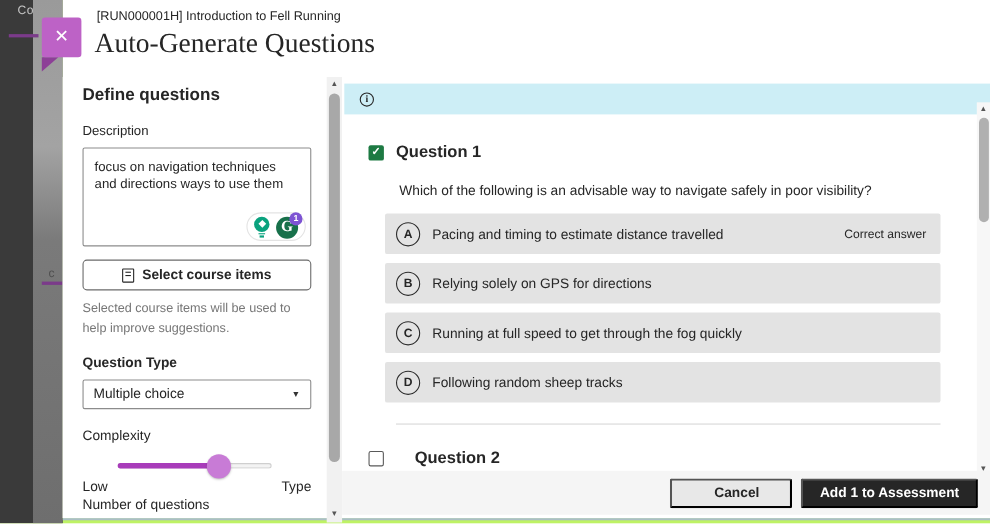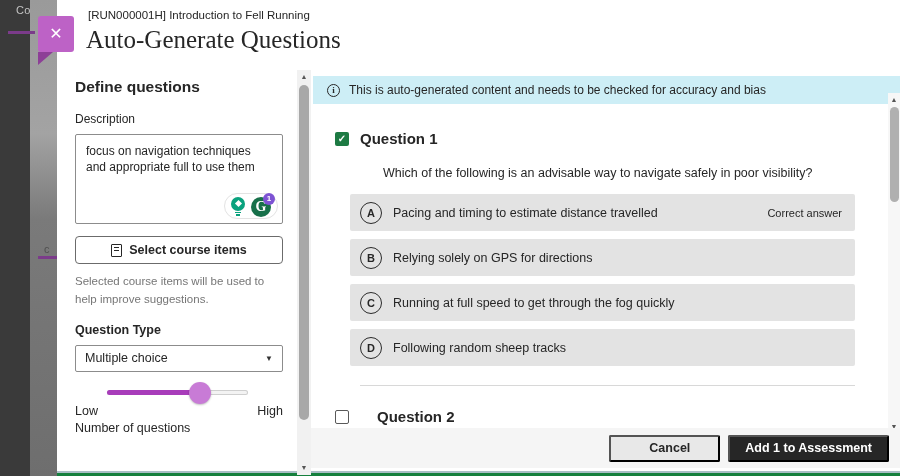--- a/index.html
+++ b/index.html
@@ -1,18 +1,18 @@
 <!DOCTYPE html>
 <html><head>
 <meta charset="utf-8">
 <style>
   * { margin:0; padding:0; box-sizing:border-box; }
   html,body { width:900px; height:476px; overflow:hidden; }
   body { font-family:"Liberation Sans", sans-serif; color:#262626; background:#fff; }
-  #stage { position:relative; width:900px; height:476px; overflow:hidden; background:#15803d;text-decoration:underline; }
+  #stage { position:relative; width:900px; height:476px; overflow:hidden; background:#bef264;text-decoration:underline; }
 
   
   .backdrop { position:absolute; left:0; top:0; width:57px; height:476px; background:#3a3a3a; overflow:hidden; }
   .backdrop .page-strip { position:absolute; left:30px; top:0; width:27px; height:476px;
       background:linear-gradient(#9a9a9a 0%, #a3a3a3 28%, #7a7a7a 46%, #6e6e6e 100%); }
   .backdrop .tab-frag { position:absolute; left:16px; top:4px; font-size:11px; color:#c4c4c4; letter-spacing:.3px; }
   .backdrop .tab-line1 { position:absolute; left:8px; top:31px; width:27px; height:3px; background:#7b3b8a; }
   .backdrop .tab-frag2 { position:absolute; left:44px; top:243px; font-size:11px; color:#4f4f4f; }
   .backdrop .tab-line2 { position:absolute; left:38px; top:256px; width:19px; height:3px; background:#7b3b8a; }
 
@@ -79,21 +79,21 @@
   .info-icon { flex:none; width:13px; height:13px; border:1.3px solid #262626; border-radius:50%; display:flex; align-items:center; justify-content:center;
       font-size:9px; font-weight:700; font-family:"Liberation Serif", serif; }
   .banner .txt { font-size:12px; }
 
   .q-area { position:absolute; left:0; top:34px; width:577px; bottom:0; overflow:hidden; }
   .q-head { display:flex; align-items:center; gap:11px; margin:26px 0 0 24px; }
   .checkbox { width:14px; height:14px; border-radius:2px; flex:none; cursor:pointer; }
   .checkbox.checked { background:#1d7a43; color:#fff; font-size:10px; font-weight:700; display:flex; align-items:center; justify-content:center; line-height:1; }
   .checkbox.empty { background:#fff; border:1px solid #595959; }
   .q-title { font-size:15px; font-weight:700; }
-  .q-prompt { margin:19px 0 0 72px; font-size:12.5px; }
+  .q-prompt { margin:19px 0 0 52px; font-size:12.5px; }
   .q-options { margin:14px 0 0 39px; width:505px; }
   .opt-row { height:37px; background:#e3e3e3; border-radius:2px; margin-bottom:8px; display:flex; align-items:center; padding:0 13px 0 10px; cursor:pointer; }
   .opt-letter { width:22px; height:22px; border:1.5px solid #2b2b2b; border-radius:50%; display:flex; align-items:center; justify-content:center;
       font-size:11px; font-weight:600; flex:none; background:transparent; }
   .opt-text { margin-left:11px; font-size:12.5px; }
   .opt-tag { margin-left:auto; font-size:11px; }
   .q-divider { margin:19px 0 0 49px; width:495px; border-top:1px solid #d8d8d8; }
   .q2-head { display:flex; align-items:center; gap:28px; margin:22px 0 0 24px; }
 
   
@@ -123,21 +123,21 @@
     <span class="x">✕</span>
   </div>
 
   <div class="hdr-breadcrumb">[RUN000001H] Introduction to Fell Running</div>
   <div class="hdr-title">Auto-Generate Questions</div>
 
   <div class="left-panel">
     <div class="lp-heading">Define questions</div>
     <div class="lp-label">Description</div>
     <div class="lp-textarea">
-      <span>focus on navigation techniques and appropriate full to use them</span>
+      <span>focus on navigation techniques and directions ways to use them</span>
       <div class="assist-pill">
         <div class="bulb-icon">
           <div class="bulb"></div>
             <div class="spark"></div>
             <div class="base"></div>
             <div class="base2"></div>
         </div>
         <div class="gram-icon">
           <div class="g">G</div>
           <div class="badge">1</div>
@@ -147,42 +147,42 @@
     <button class="lp-select-btn">
       <span class="doc-icon"></span>
       <span>Select course items</span>
     </button>
     <div class="lp-helper">Selected course items will be used to help improve suggestions.</div>
     <div class="lp-sublabel">Question Type</div>
     <div class="lp-dropdown">
       <span>Multiple choice</span>
       <span class="caret">▼</span>
     </div>
+    <div class="slider-label">Complexity</div>
     <div class="slider-row">
       <span class="end-label">Low</span>
       <div class="slider-track">
         <div class="slider-fill" style="width: 66%;"></div>
         <div class="slider-thumb" style="left: 66%;"></div>
       </div>
-      <span class="end-label">High</span>
+      <span class="end-label">Type</span>
     </div>
     <div class="slider-label">Number of questions</div>
 
   </div>
 
   <div class="scrollbar sb-mid">
     <div class="sb-arrow" style="top:1px;">▲</div>
     <div class="sb-thumb"></div>
     <div class="sb-arrow" style="bottom:1px;">▼</div>
   </div>
 
   <div class="right-panel">
     <div class="banner">
       <span class="info-icon">i</span>
-      <span class="txt">This is auto-generated content and needs to be checked for accuracy and bias</span>
     </div>
     <div class="q-area">
       <div class="q-head">
         <div class="checkbox checked">
             <span>✓</span>
           </div>
         <div class="q-title">Question 1</div>
       </div>
       <div class="q-prompt">Which of the following is an advisable way to navigate safely in poor visibility?</div>
       <div class="q-options">

